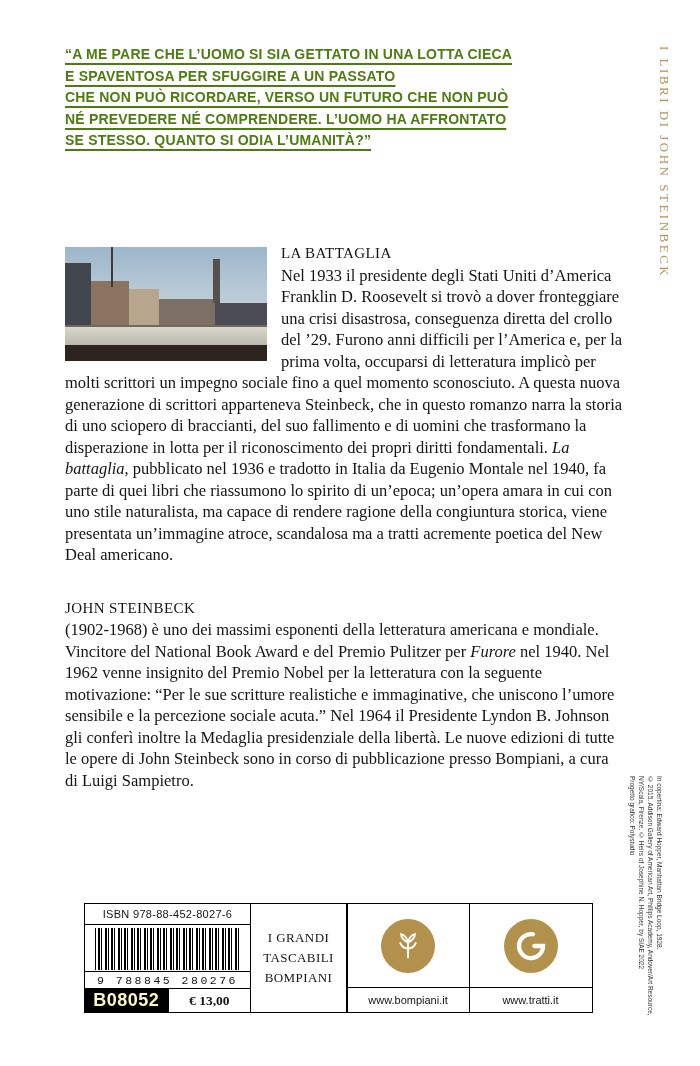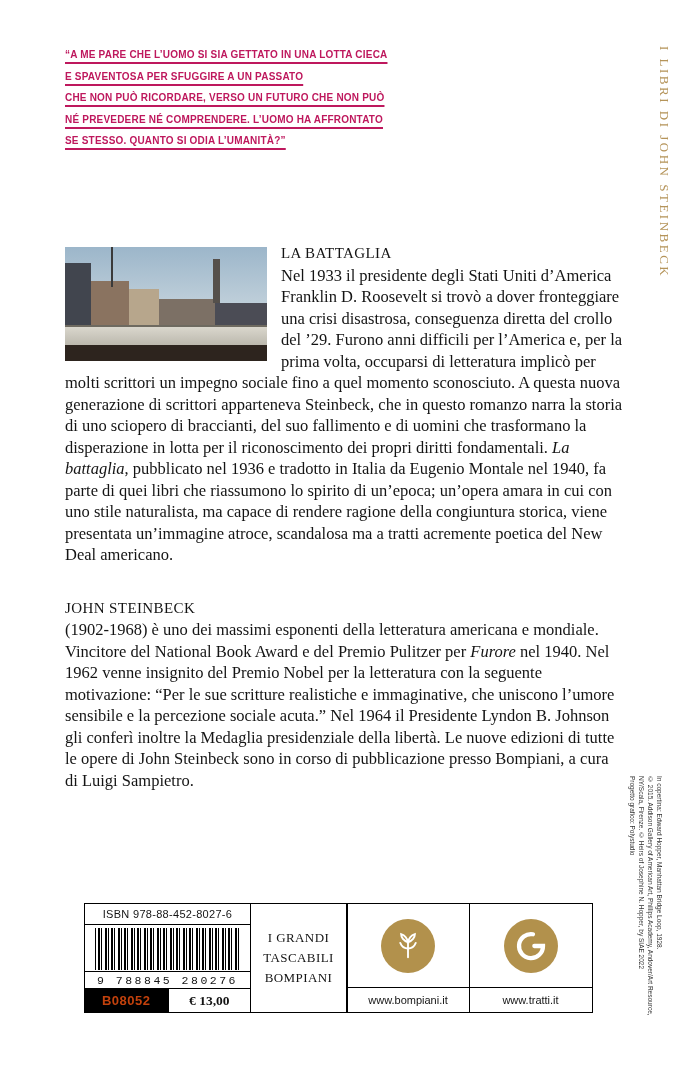--- a/index.html
+++ b/index.html
@@ -11,22 +11,22 @@
     overflow:hidden;
     font-family:"Liberation Serif", serif;
     color:#141414;
   }
 
   
   .quote {
     position:absolute; left:65px; top:44px; width:535px;
     font-family:"Liberation Sans", sans-serif;
     font-weight:bold;
-    font-size:10px; line-height:21.5px;
-    color:#be185d;
+    font-size:14px; line-height:21.5px;
+    color:#4d7c0f;
     letter-spacing:0.2px;
   }
   .quote .qline {
     text-decoration:underline;
     text-decoration-thickness:1.5px;
     text-underline-offset:3.5px;
   }
 
   
   .spine {
@@ -95,23 +95,23 @@
       #000 6px 7px, #fff 7px 10px, #000 10px 12px, #fff 12px 13px);
   }
   .digits-row {
     height:17px; border-top:1.5px solid #000;
     display:flex; align-items:center; justify-content:center;
     font-size:11.5px; letter-spacing:2.5px;
     font-family:"Liberation Mono", monospace;
   }
   .code-row { flex:1; display:flex; border-top:1.5px solid #000; }
   .code-cell {
-    width:50%; background:#000; color:#c2410c;
-    display:flex; align-items:center; justify-content:center;
-    font-size:13px; font-weight:bold; letter-spacing:0.5px;
+    width:50%; background:#000; color:#fef9c3;
+    display:flex; align-items:center; justify-content:center;
+    font-size:18px; font-weight:bold; letter-spacing:0.5px;
   }
   .price-cell {
     width:50%; border-left:1.5px solid #000;
     display:flex; align-items:center; justify-content:center;
     font-size:13.5px; font-weight:bold;
     font-family:"Liberation Serif", serif;
   }
 
   .col-publisher {
     width:98px;

